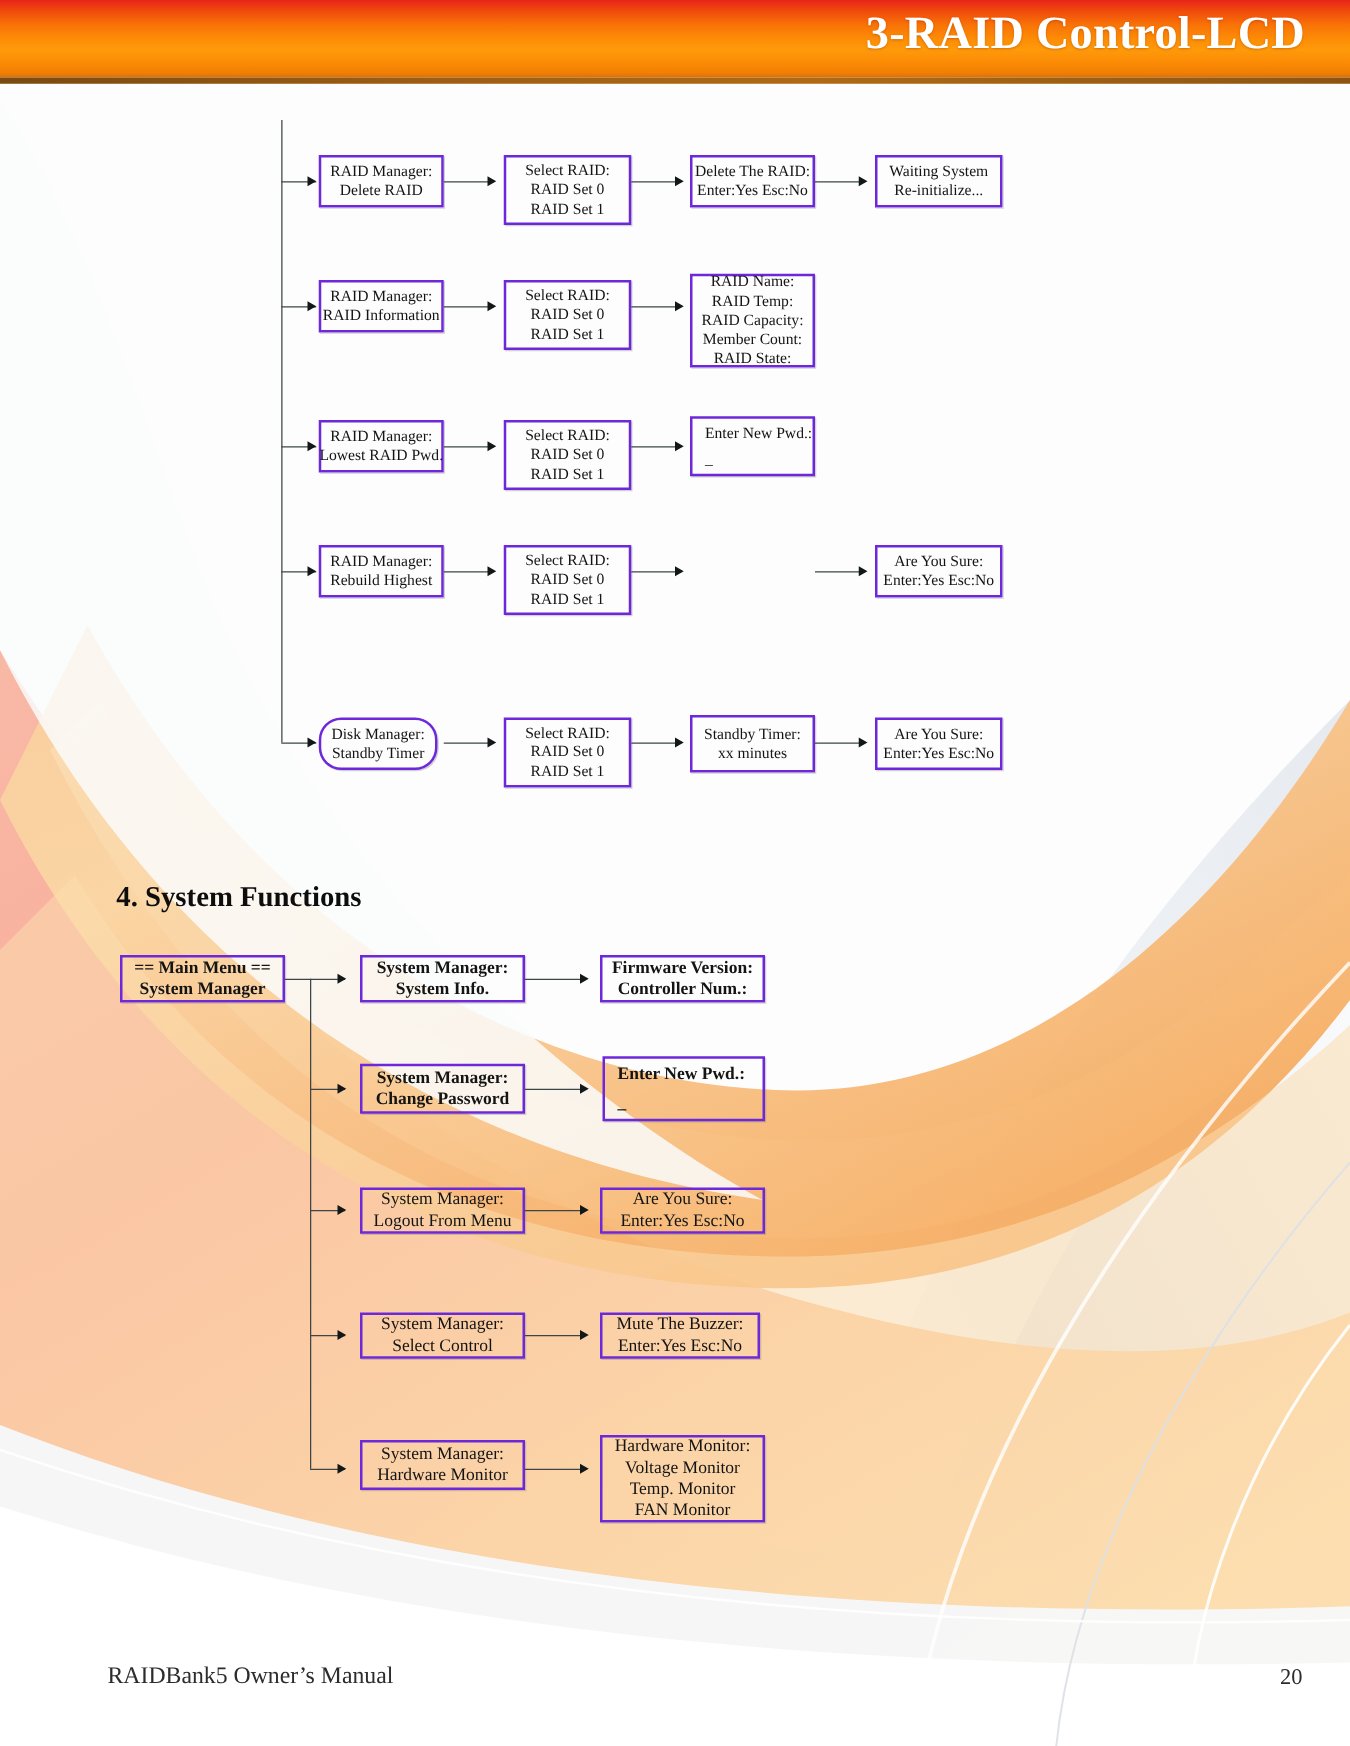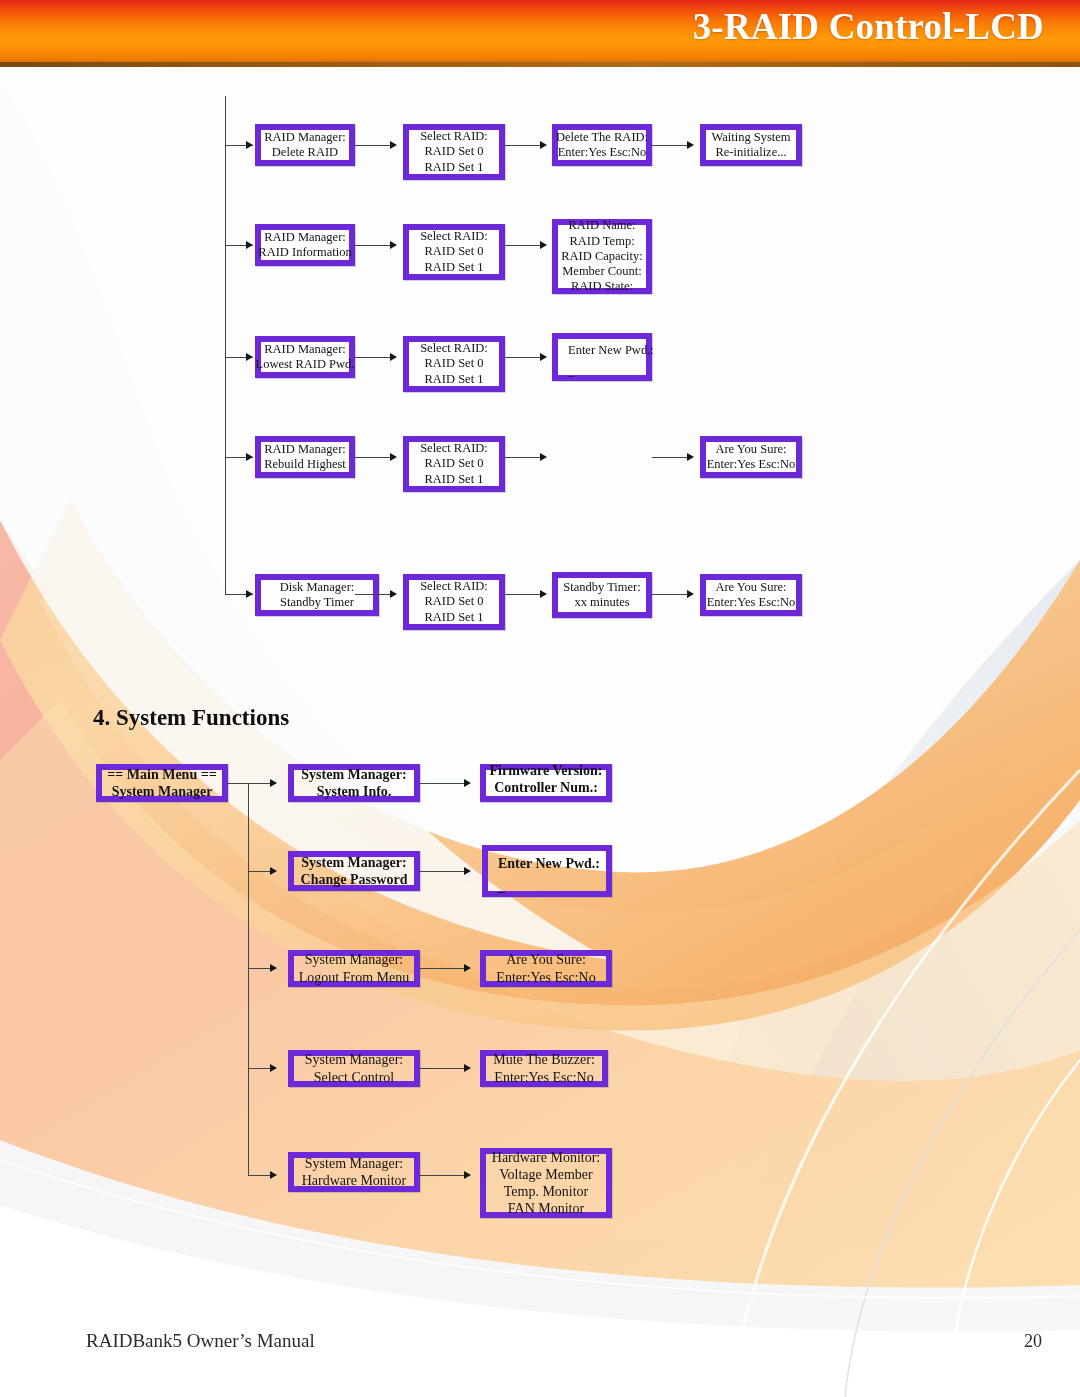--- a/index.html
+++ b/index.html
@@ -39,21 +39,21 @@
     font-weight: bold; font-size: 37px; color: #ffffff;
     letter-spacing: 0.2px;
     text-shadow: 0 1px 2px rgba(120,40,0,.35);
     z-index: 6; white-space: nowrap;
   }
 
   
   .diagram { position: absolute; z-index: 3; }
   .node {
     position: absolute;
-    border: 6px solid #6d28d9;
+    border: 2px solid #6d28d9;
     background: transparent;
     color: #141414;
     font-family: "Liberation Serif", serif;
     display: flex; flex-direction: column;
     align-items: center; justify-content: center;
     line-height: 1.22;
     box-shadow: 1px 1px 0 rgba(120,120,125,.33);
   }
   .node .ln { white-space: nowrap; display: block; }
 
@@ -262,21 +262,21 @@
     <div class="arrow" style="left:540px;top:453px;"></div>
     <div class="connector h" style="left:652px;top:457px;width:40px;"></div>
     <div class="arrow" style="left:687px;top:453px;"></div>
     <div class="node" style="left:700px;top:436px;width:102px;height:42px;">
       <span class="ln">Are You Sure:</span>
       <span class="ln">Enter:Yes Esc:No</span>
     </div>
 
     <div class="connector h" style="left:225px;top:594px;width:28px;"></div>
     <div class="arrow" style="left:246px;top:590px;"></div>
-    <div class="node" style="left:255px;top:574px;width:124px;height:42px;">
+    <div class="node" style="left:255px;top:574px;width:95px;height:42px;border-radius:18px;">
       <span class="ln">Disk Manager:</span>
       <span class="ln">Standby Timer</span>
     </div>
     <div class="connector h" style="left:355px;top:594px;width:40px;"></div>
     <div class="arrow" style="left:390px;top:590px;"></div>
     <div class="node" style="left:403px;top:574px;width:102px;height:56px;">
       <span class="ln">Select RAID:</span>
       <span class="ln">RAID Set 0</span>
       <span class="ln">RAID Set 1</span>
     </div>
@@ -361,21 +361,21 @@
     <div class="connector h" style="left:248px;top:1175px;width:28px;"></div>
     <div class="arrow" style="left:270px;top:1171px;"></div>
     <div class="node plain" style="left:288px;top:1152px;width:132px;height:40px;">
       <span class="ln">System Manager:</span>
       <span class="ln">Hardware Monitor</span>
     </div>
     <div class="connector h" style="left:420px;top:1175px;width:48px;"></div>
     <div class="arrow" style="left:464px;top:1171px;"></div>
     <div class="node plain" style="left:480px;top:1148px;width:132px;height:70px;">
       <span class="ln">Hardware Monitor:</span>
-      <span class="ln">Voltage Member</span>
+      <span class="ln">Voltage Monitor</span>
       <span class="ln">Temp. Monitor</span>
       <span class="ln">FAN Monitor</span>
     </div>
   </div>
 
   <div id="footer-text">RAIDBank5 Owner’s Manual</div>
   <div id="footer-page">20</div>
 
 </div>
 

